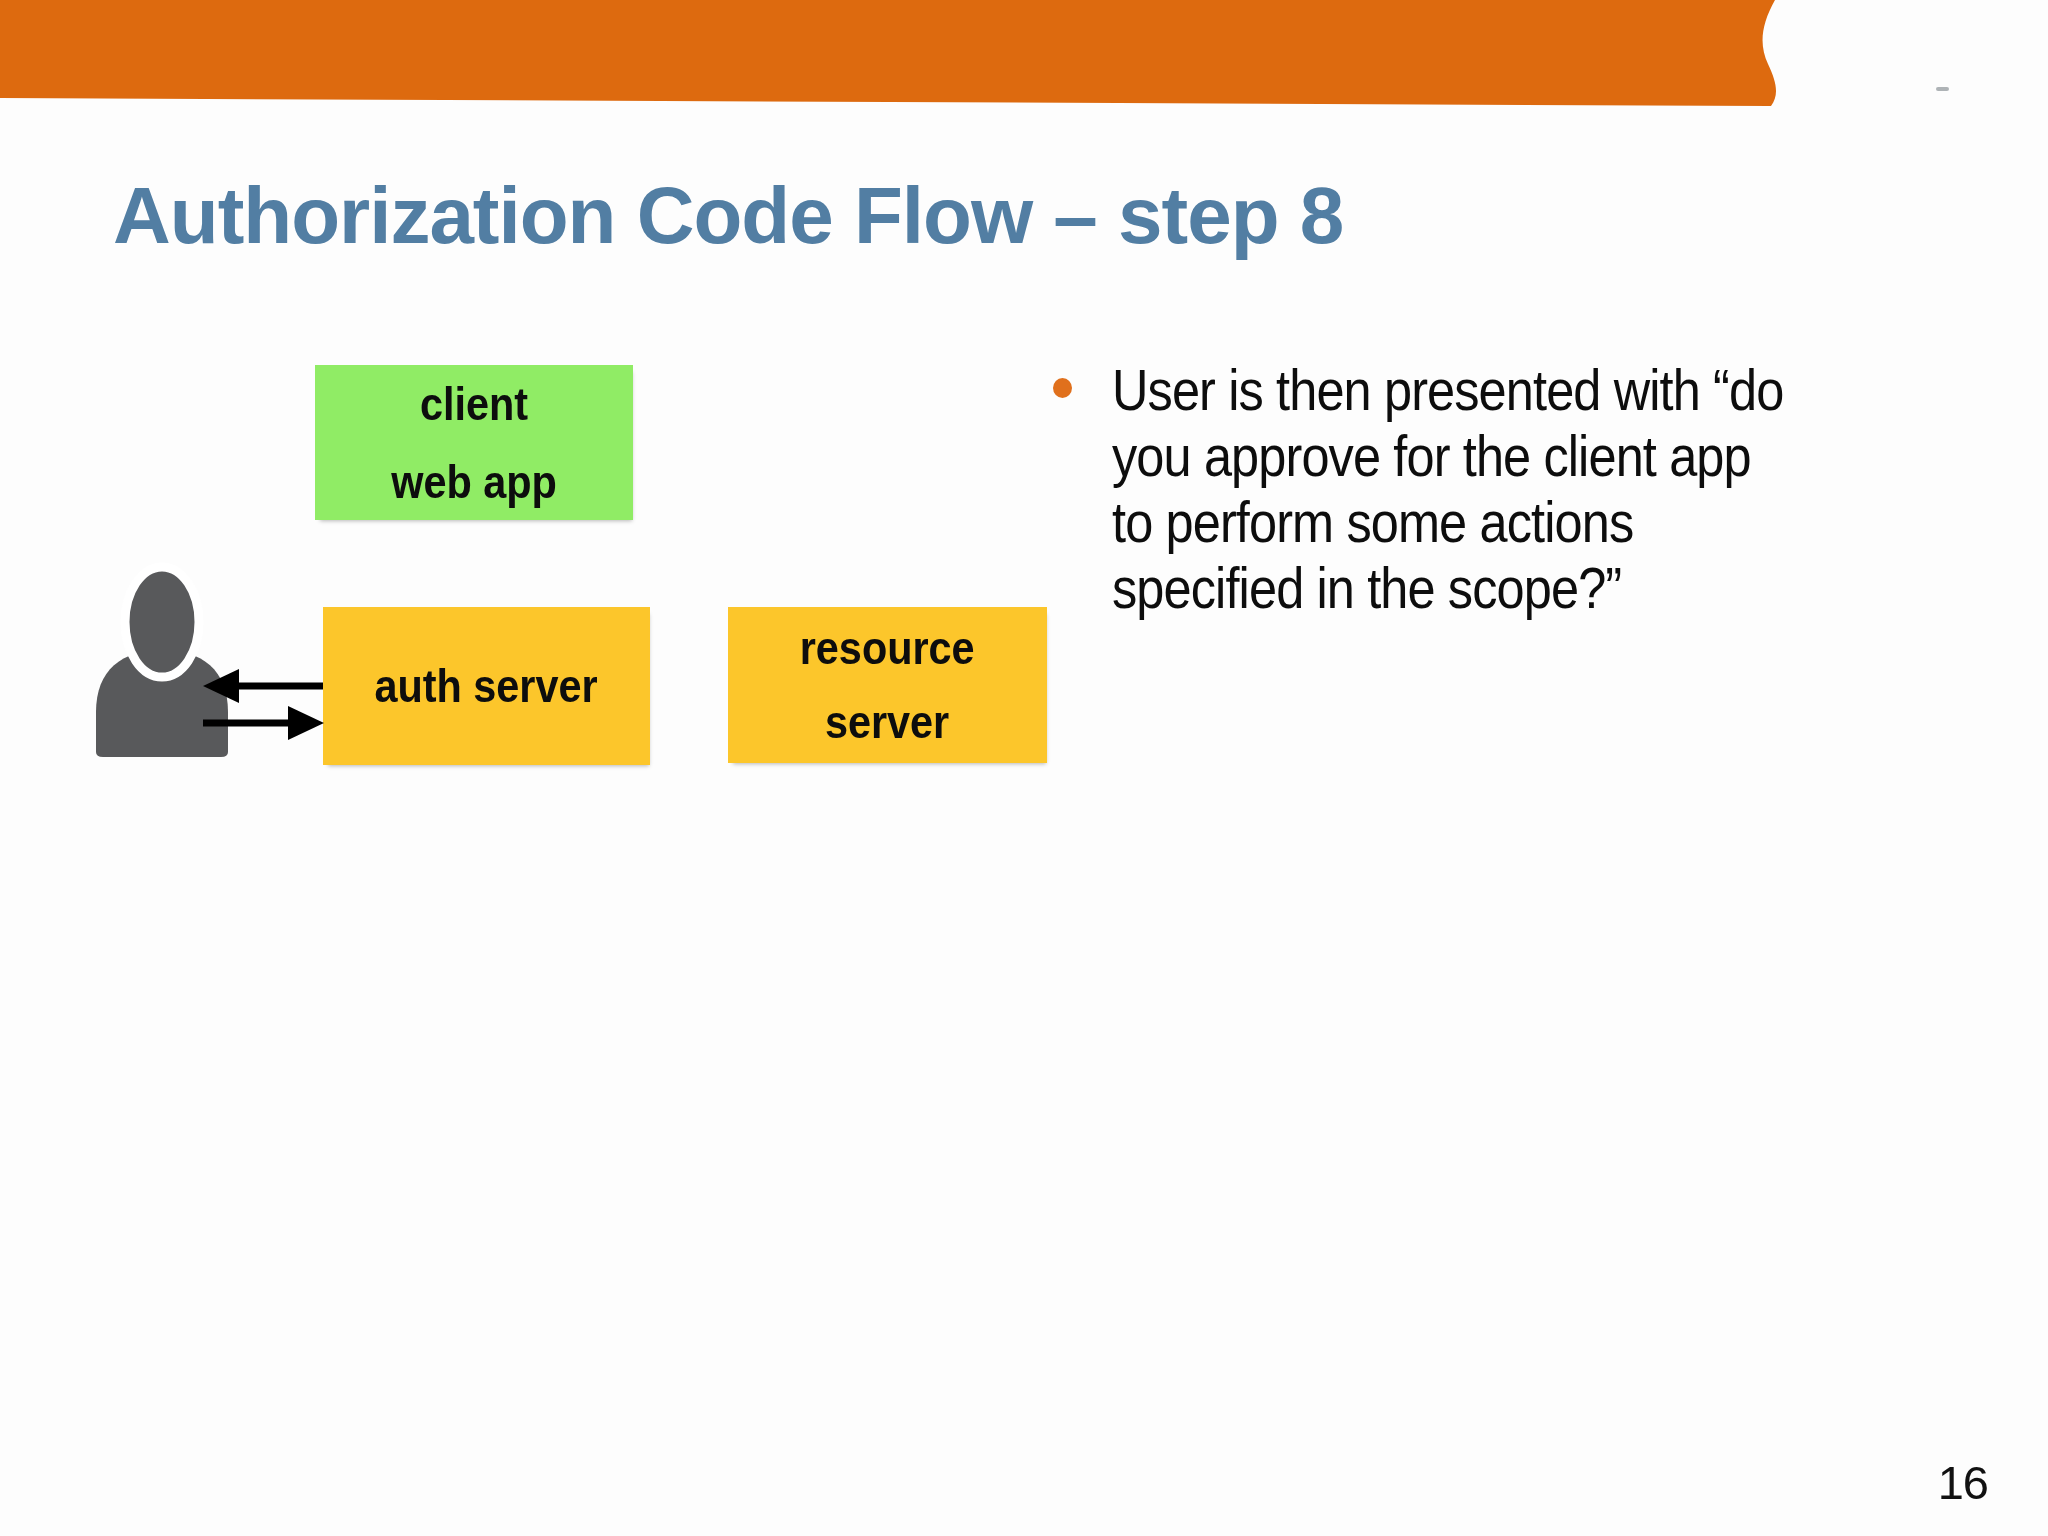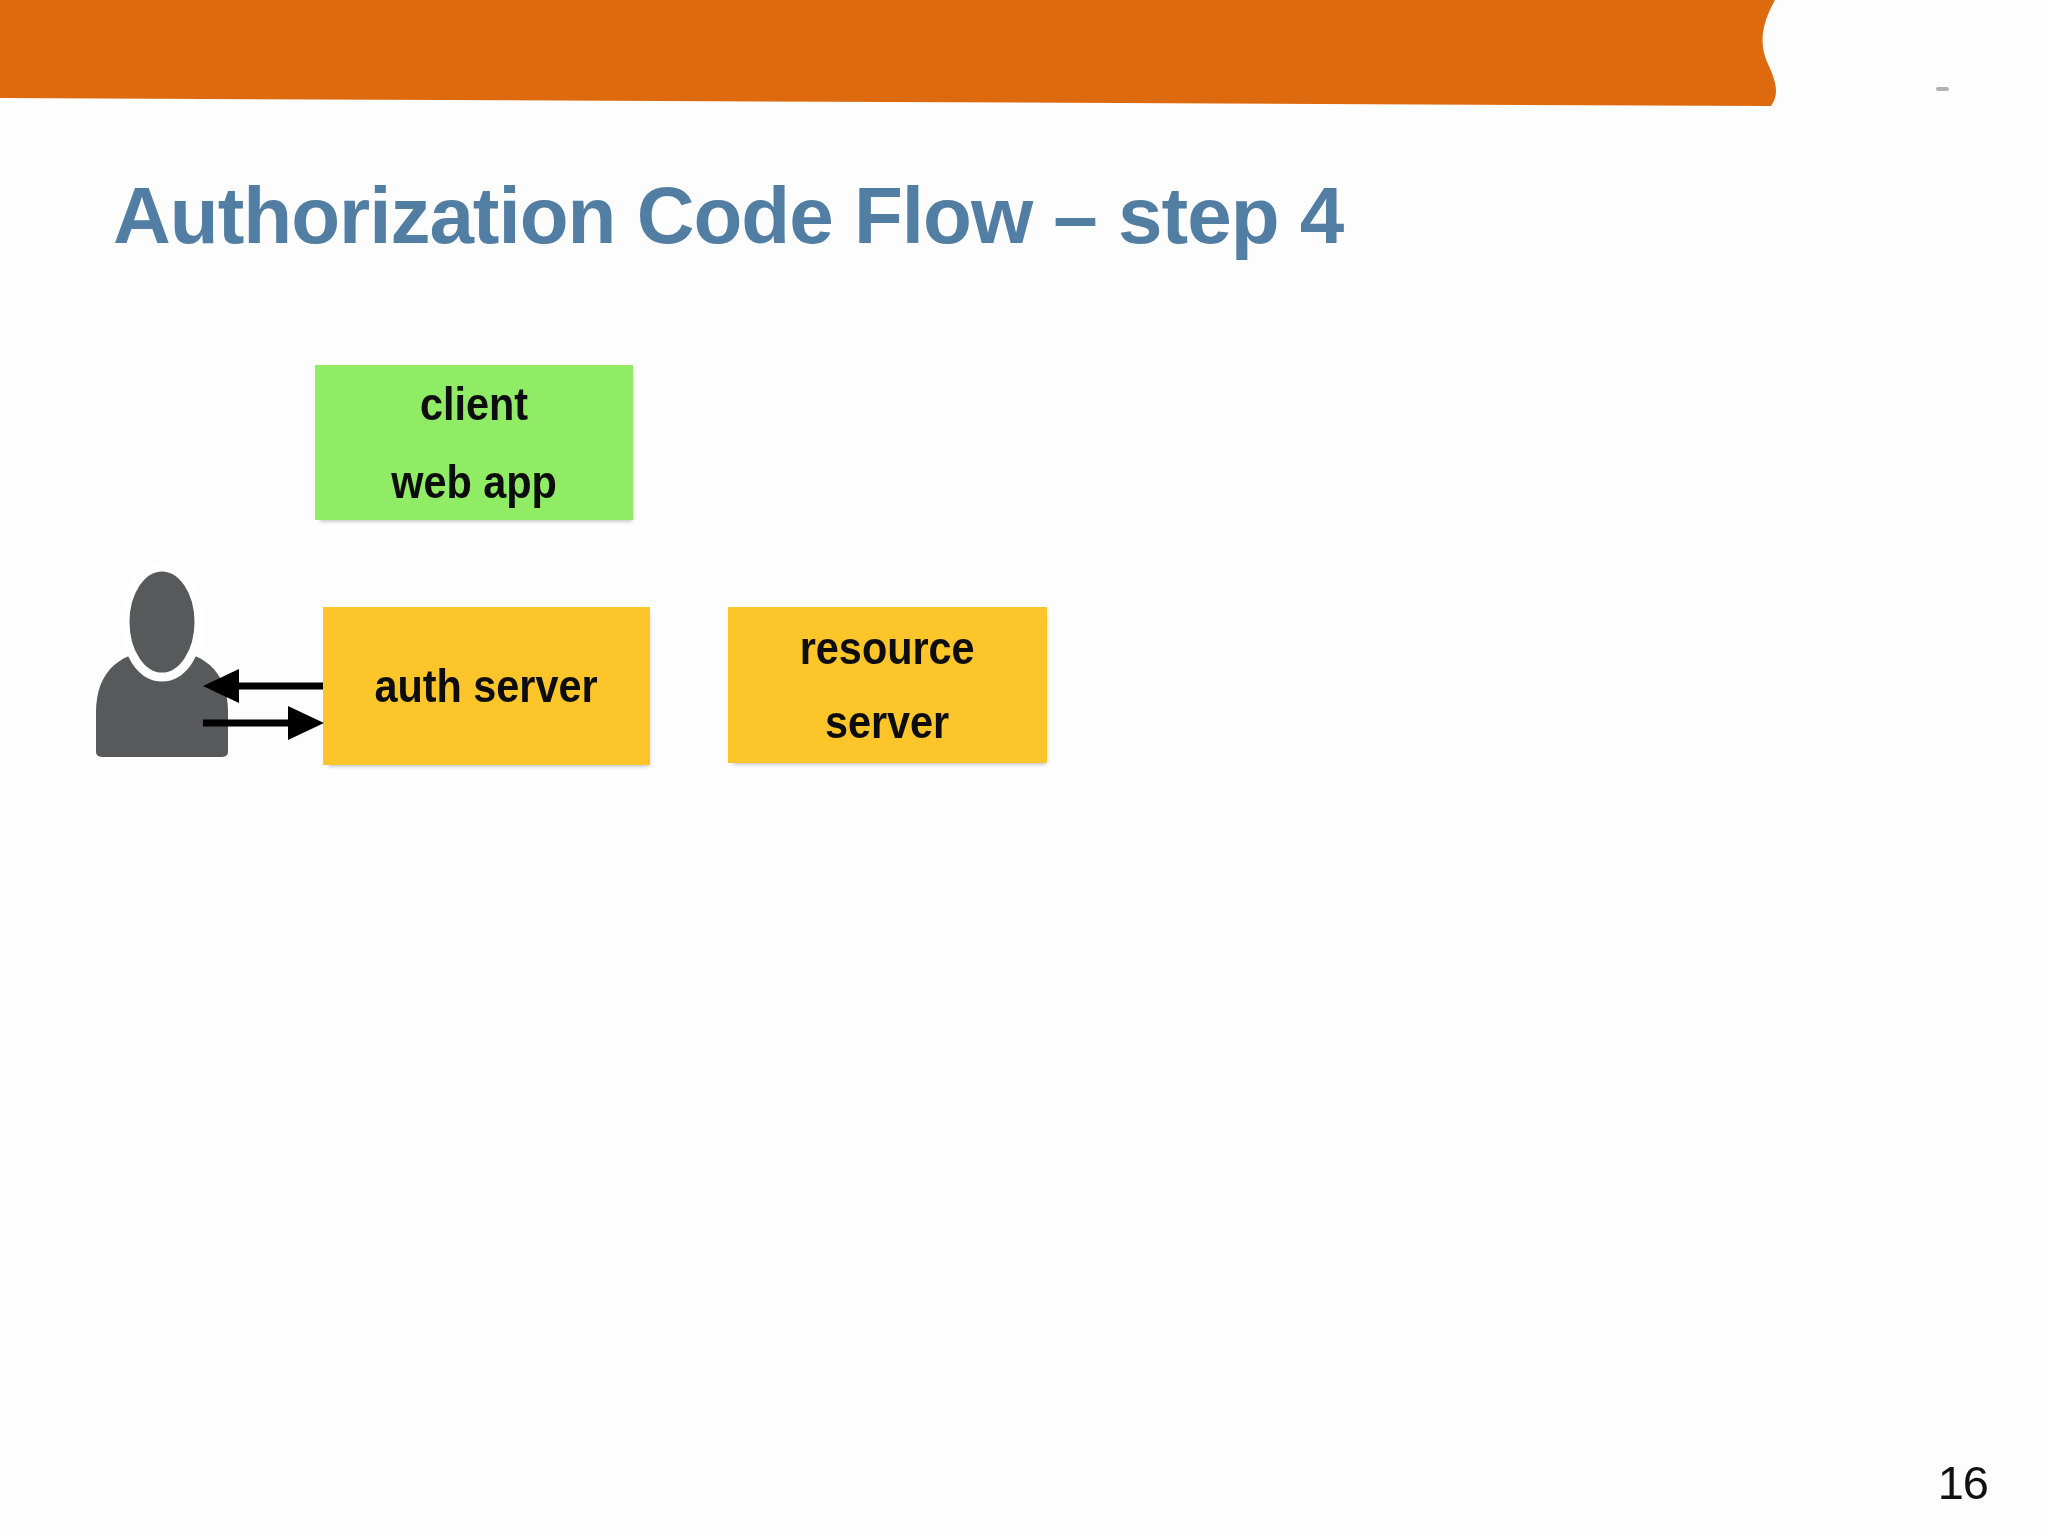--- a/index.html
+++ b/index.html
@@ -124,21 +124,21 @@
 </head>
 <body>
 
 <div class="slide">
 
   <svg class="banner-svg" viewBox="0 0 2048 130" xmlns="http://www.w3.org/2000/svg">
     <path d="M0,0 H1775 C1761,25 1759,45 1768,64 C1777,83 1779,95 1771,106 L0,98 Z" fill="#DD6A0F"></path>
   </svg>
   <div class="banner-artifact"></div>
 
-  <div class="slide-title">Authorization Code Flow – step 4</div>
+  <div class="slide-title">Authorization Code Flow – step 8</div>
 
   <div>
     <div class="dbox box-client">
         <div class="line">client</div>
         <div class="line">web app</div>
       </div>
     <div class="dbox box-auth">
         <div class="line">auth server</div>
       </div>
     <div class="dbox box-resource">
@@ -158,17 +158,26 @@
       </g>
 
       <g>
         <line x1="203" y1="723" x2="291" y2="723" stroke="#000000" stroke-width="7"></line>
         <polygon points="324,723 288,706 288,740" fill="#000000"></polygon>
       </g>
     </svg>
   </div>
 
   <div class="bullets">
+    <div class="bullet">
+      <span class="dot"></span>
+      <div class="btext">
+          <div class="line">User is then presented with “do</div>
+          <div class="line">you approve for the client app</div>
+          <div class="line">to perform some actions</div>
+          <div class="line">specified in the scope?”</div>
+        </div>
+    </div>
   </div>
 
   <div class="page-number">16</div>
 
 </div>
 
 </body></html>

